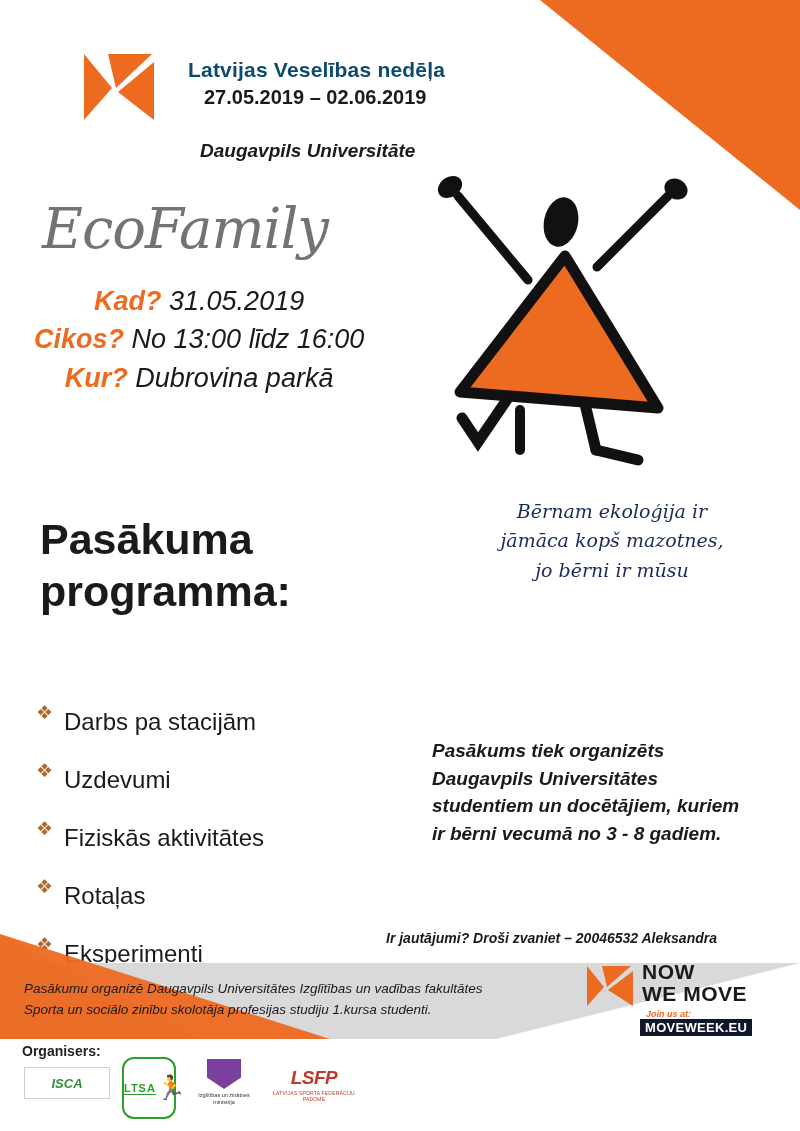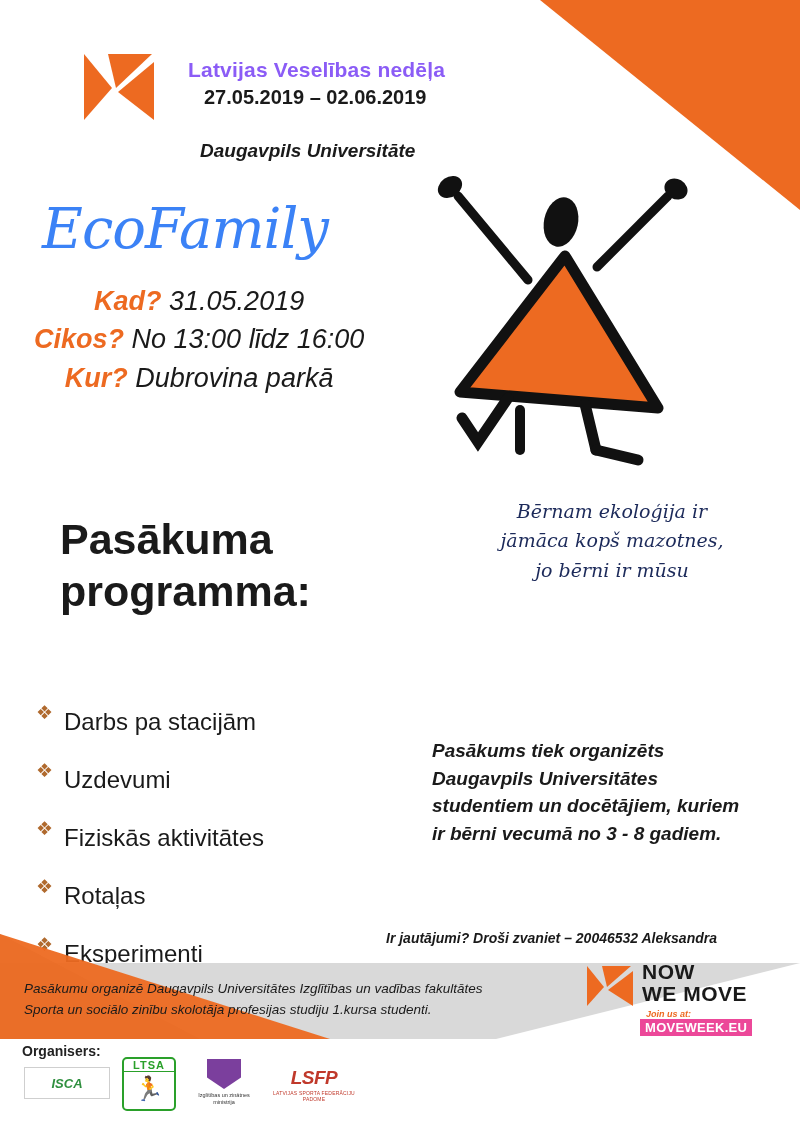--- a/index.html
+++ b/index.html
@@ -77,21 +77,21 @@
   .header-text {
     position: absolute;
     left: 188px;
     top: 58px;
     width: 330px;
     text-align: left;
   }
   .header-title {
     font-size: 21px;
     font-weight: bold;
-    color: #8b5cf6;
+    color: #0c4a6e;
     letter-spacing: .2px;
   }
   .header-dates {
     font-size: 20px;
     font-weight: bold;
     color: #1a1a1a;
     margin-top: 4px;
     padding-left: 16px;
   }
   .university {
@@ -105,21 +105,21 @@
   }
 
   
   .eco-title {
     position: absolute;
     left: 42px;
     top: 196px;
     font-family: "DejaVu Serif", serif;
     font-style: italic;
     font-size: 56px;
-    color: #3b82f6;
+    color: #737373;
     letter-spacing: -1px;
   }
 
   
   .details {
     position: absolute;
     left: 34px;
     top: 282px;
     font-size: 27px;
     font-style: italic;
@@ -158,21 +158,20 @@
   
   .prog-heading {
     position: absolute;
     left: 40px;
     top: 513px;
     font-size: 43px;
     font-weight: bold;
     color: #1a1a1a;
     line-height: 1.22;
     width: 380px;
-    margin-left: 20px;
   }
 
   
   .bullets {
     position: absolute;
     left: 36px;
     top: 688px;
     width: 360px;
   }
   .bullet-row {
@@ -260,21 +259,21 @@
     top: 48px;
     font-size: 9px;
     font-style: italic;
     font-weight: bold;
     color: #ED6A21;
   }
   .nwm-url {
     position: absolute;
     left: 56px;
     top: 58px;
-    background: #ec4899;
+    background: #0f172a;
     color: #ffffff;
     font-size: 13px;
     font-weight: bold;
     padding: 1px 5px;
     letter-spacing: .3px;
   }
 
   
   .organisers {
     position: absolute;
@@ -312,25 +311,25 @@
     font-weight: bold;
     font-style: italic;
     color: #2f8f3f;
   }
   .org-lisa {
     left: 100px;
     width: 56px;
   }
   .lisa-box {
     width: 54px;
-    height: 54px;
+    height: 62px;
     border: 2px solid #2aa02a;
-    border-radius: 5px;
+    border-radius: 12px;
     display: flex;
-    flex-direction: column;
+    flex-direction: row;
     align-items: center;
     justify-content: flex-start;
     font-size: 11px;
     font-weight: bold;
     color: #2aa02a;
     box-sizing: border-box;
   }
   .lisa-box .lisa-name {
     border-bottom: 1px solid #2aa02a;
     width: 100%;

